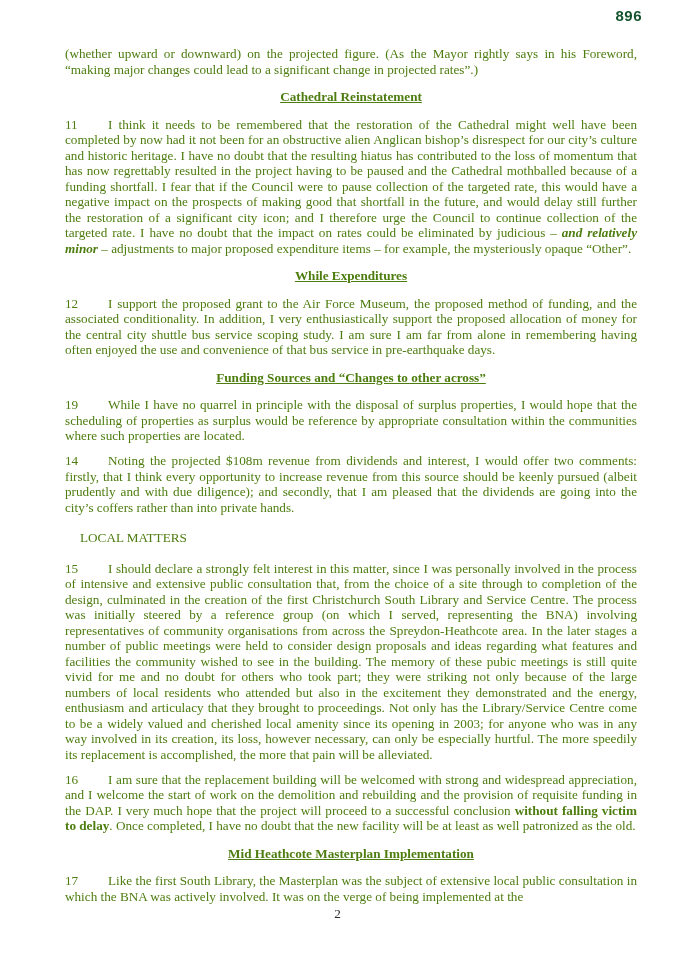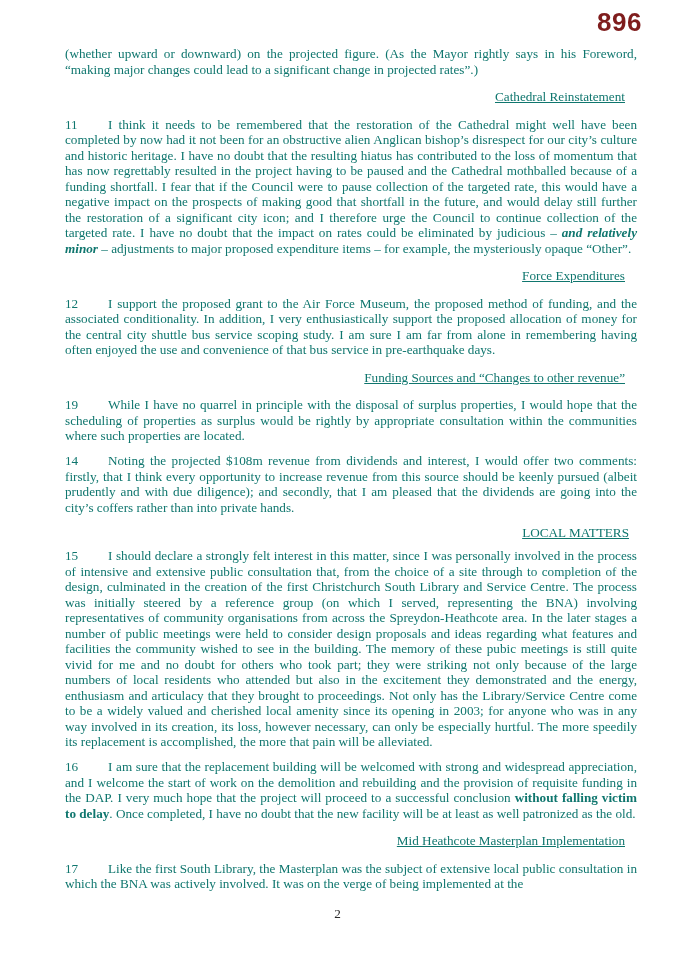--- a/index.html
+++ b/index.html
@@ -11,47 +11,46 @@
   .page {
     position: relative;
     width: 675px; height: 955px;
     background: #ffffff;
     overflow: hidden;
   }
   .corner-num {
     position: absolute;
     top: 7px; right: 33px;
     font-family: "Liberation Sans", sans-serif;
-    font-size: 26px;
+    font-size: 15px;
     font-weight: 600;
-    color: #7f1d1d;
+    color: #14532d;
     letter-spacing: 0.5px;
   }
   .content {
     position: absolute;
     left: 65px; top: 46px;
     width: 572px;
     font-size: 13.2px;
     line-height: 15.5px;
-    color: #0f766e;
+    color: #4d7c0f;
     text-align: justify;
   }
   .content p {
     margin: 0 0 9.5px 0;
   }
   .heading {
-    font-weight: normal;
+    font-weight: bold;
     text-decoration: underline;
     margin: 12px;
-    text-align: right;
+    text-align: center;
   }
   .plain-heading {
-    margin: 8px;
-    text-align: right;
-    text-decoration: underline;
+    margin: 15px;
+    text-align: left;
   }
   .pnum {
     display: inline-block;
     width: 43px;
   }
   .footer-num {
     position: absolute;
     left: 0; bottom: 33px;
     width: 100%;
     text-align: center;
@@ -66,25 +65,25 @@
 
   <div class="corner-num">896</div>
 
   <div class="content">
 
     <p><span>(whether upward or downward) on the projected figure. (As the Mayor rightly says in his Foreword, “making major changes could lead to a significant change in projected rates”.)</span></p>
 
     <div class="heading">Cathedral Reinstatement</div>
     <p><span class="pnum">11</span><span>I think it needs to be remembered that the restoration of the Cathedral might well have been completed by now had it not been for an obstructive alien Anglican bishop’s disrespect for our city’s culture and historic heritage. I have no doubt that the resulting hiatus has contributed to the loss of momentum that has now regrettably resulted in the project having to be paused and the Cathedral mothballed because of a funding shortfall. I fear that if the Council were to pause collection of the targeted rate, this would have a negative impact on the prospects of making good that shortfall in the future, and would delay still further the restoration of a significant city icon; and I therefore urge the Council to continue collection of the targeted rate. I have no doubt that the impact on rates could be eliminated by judicious – </span><b><i>and relatively minor</i></b><span> – adjustments to major proposed expenditure items – for example, the mysteriously opaque “Other”.</span></p>
 
-    <div class="heading">Force Expenditures</div>
+    <div class="heading">While Expenditures</div>
     <p><span class="pnum">12</span><span>I support the proposed grant to the Air Force Museum, the proposed method of funding, and the associated conditionality. In addition, I very enthusiastically support the proposed allocation of money for the central city shuttle bus service scoping study. I am sure I am far from alone in remembering having often enjoyed the use and convenience of that bus service in pre-earthquake days.</span></p>
 
-    <div class="heading">Funding Sources and “Changes to other revenue”</div>
-    <p><span class="pnum">19</span><span>While I have no quarrel in principle with the disposal of surplus properties, I would hope that the scheduling of properties as surplus would be rightly by appropriate consultation within the communities where such properties are located.</span></p>
+    <div class="heading">Funding Sources and “Changes to other across”</div>
+    <p><span class="pnum">19</span><span>While I have no quarrel in principle with the disposal of surplus properties, I would hope that the scheduling of properties as surplus would be reference by appropriate consultation within the communities where such properties are located.</span></p>
 
     <p><span class="pnum">14</span><span>Noting the projected $108m revenue from dividends and interest, I would offer two comments: firstly, that I think every opportunity to increase revenue from this source should be keenly pursued (albeit prudently and with due diligence); and secondly, that I am pleased that the dividends are going into the city’s coffers rather than into private hands.</span></p>
 
     <div class="plain-heading">LOCAL MATTERS</div>
     <p><span class="pnum">15</span><span>I should declare a strongly felt interest in this matter, since I was personally involved in the process of intensive and extensive public consultation that, from the choice of a site through to completion of the design, culminated in the creation of the first Christchurch South Library and Service Centre. The process was initially steered by a reference group (on which I served, representing the BNA) involving representatives of community organisations from across the Spreydon-Heathcote area. In the later stages a number of public meetings were held to consider design proposals and ideas regarding what features and facilities the community wished to see in the building. The memory of these pubic meetings is still quite vivid for me and no doubt for others who took part; they were striking not only because of the large numbers of local residents who attended but also in the excitement they demonstrated and the energy, enthusiasm and articulacy that they brought to proceedings.  Not only has the Library/Service Centre come to be a widely valued and cherished local amenity since its opening in 2003; for anyone who was in any way involved in its creation, its loss, however necessary, can only be especially hurtful. The more speedily its replacement is accomplished, the more that pain will be alleviated.</span></p>
 
     <p><span class="pnum">16</span><span>I am sure that the replacement building will be welcomed with strong and widespread appreciation, and I welcome the start of work on the demolition and rebuilding and the provision of requisite funding in the DAP. I very much hope that the project will proceed to a successful conclusion </span><b>without falling victim to delay</b><span>. Once completed, I have no doubt that the new facility will be at least as well patronized as the old.</span></p>
 
     <div class="heading">Mid Heathcote Masterplan Implementation</div>
     <p><span class="pnum">17</span><span>Like the first South Library, the Masterplan was the subject of extensive local public consultation in which the BNA was actively involved. It was on the verge of being implemented at the</span></p>

